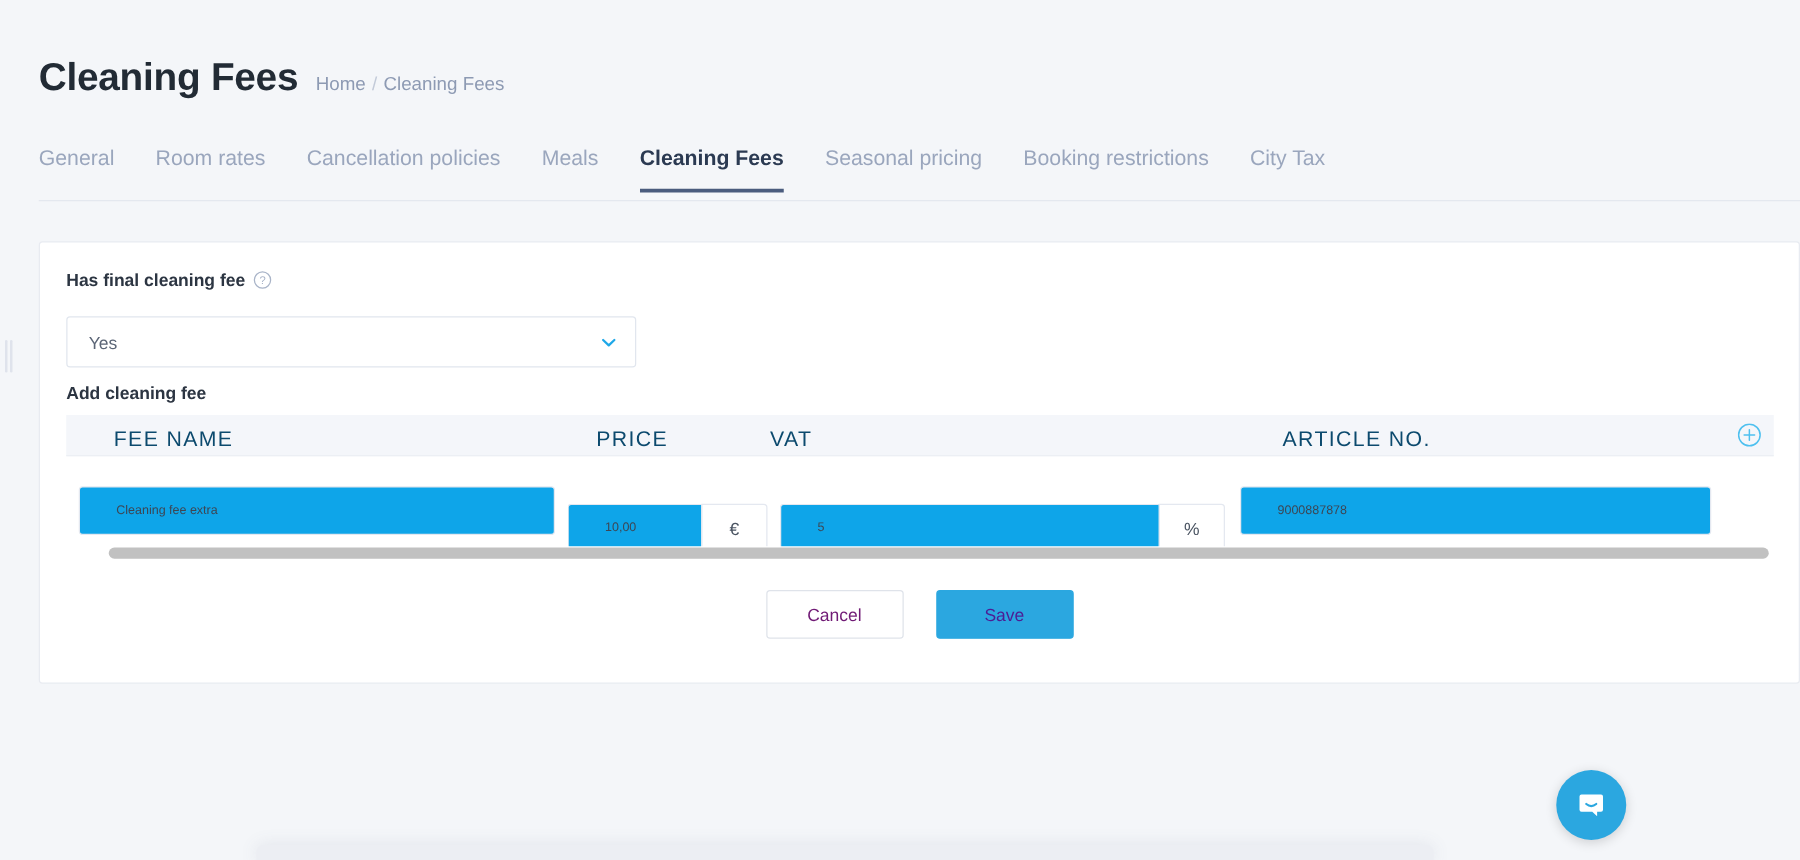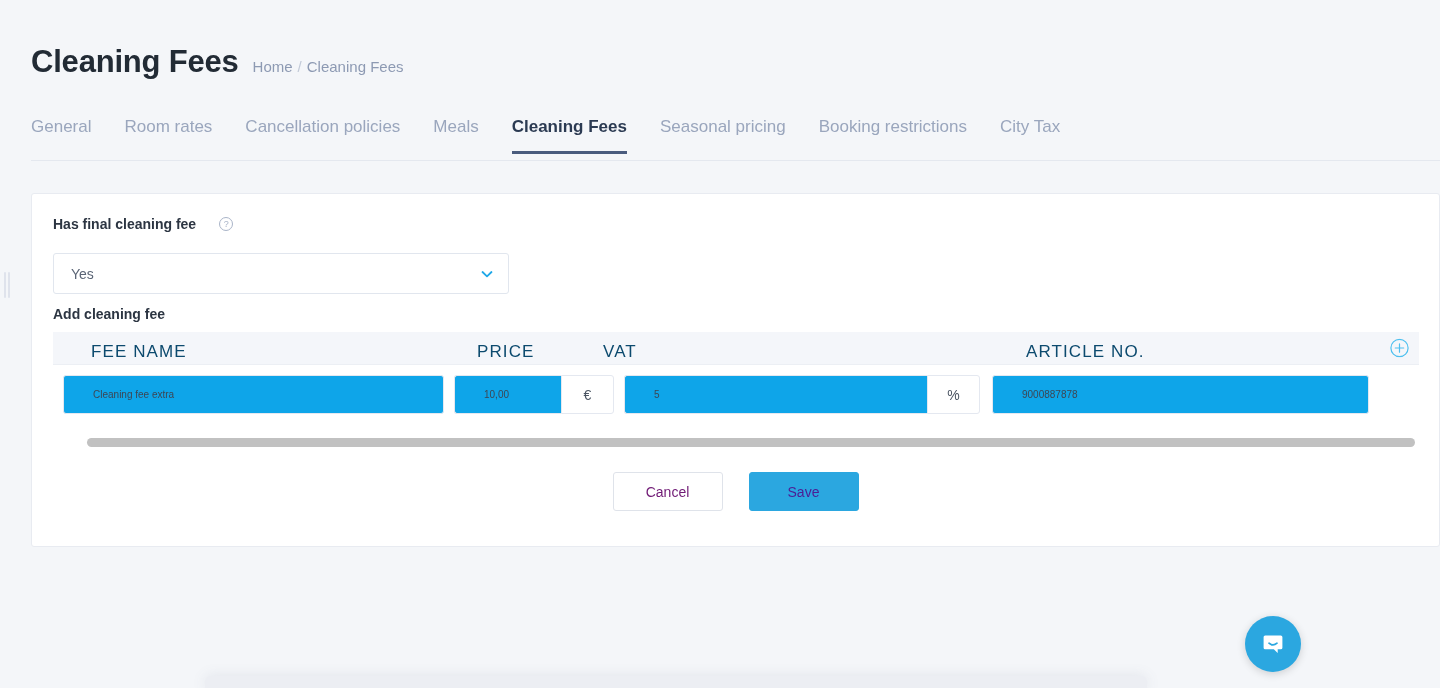--- a/index.html
+++ b/index.html
@@ -92,21 +92,21 @@
     border: 1px solid #e8ebf1;
     border-radius: 3px;
   }
 
   .field-label {
     position: absolute;
     left: 21px; top: 22px;
     font-size: 14px;
     font-weight: 700;
     color: #2c3542;
-    display: flex; align-items: center; gap: 23px;
+    display: flex; align-items: center; gap: 7px;
   }
   .help-icon {
     width: 14px; height: 14px;
     border: 1px solid #a9b4c8;
     border-radius: 50%;
     display: inline-flex;
     align-items: center; justify-content: center;
     font-size: 9px;
     font-weight: 400;
     color: #a9b4c8;
@@ -154,21 +154,21 @@
   .th {
     position: absolute;
     top: 10px;
     font-size: 17px;
     letter-spacing: 1.1px;
     color: #0c4a6e;
     white-space: nowrap;
   }
   .th-fee { left: 38px; }
   .th-price { left: 424px; }
-  .th-vat { left: 550px; }
+  .th-vat { left: 563px; }
   .th-article { left: 973px; }
 
   .add-row-btn {
     position: absolute;
     right: 10px; top: 50%;
     transform: translateY(-50%);
     width: 19px; height: 19px;
     cursor: pointer;
   }
 
@@ -182,21 +182,21 @@
     height: 39px;
     border: 1px solid #e4e8f0;
     border-radius: 3px;
     background: #0ea5e9;
     display: flex; align-items: center;
     font-size: 10px;
     color: #3d4654;
     padding-left: 29px;
   }
   .inp.fee-name { width: 381px; }
-  .grp { display: flex; align-items: flex-start; }
+  .grp { display: flex; align-items: flex-start; margin-top: 28px; }
   .grp .inp { border-radius: 3px 0 0 3px; border-right: none; }
   .addon {
     width: 53px; height: 39px;
     border: 1px solid #e4e8f0;
     border-radius: 0 3px 3px 0;
     background: #fff;
     display: flex; align-items: center; justify-content: center;
     font-size: 14px;
     color: #4a5462;
   }

